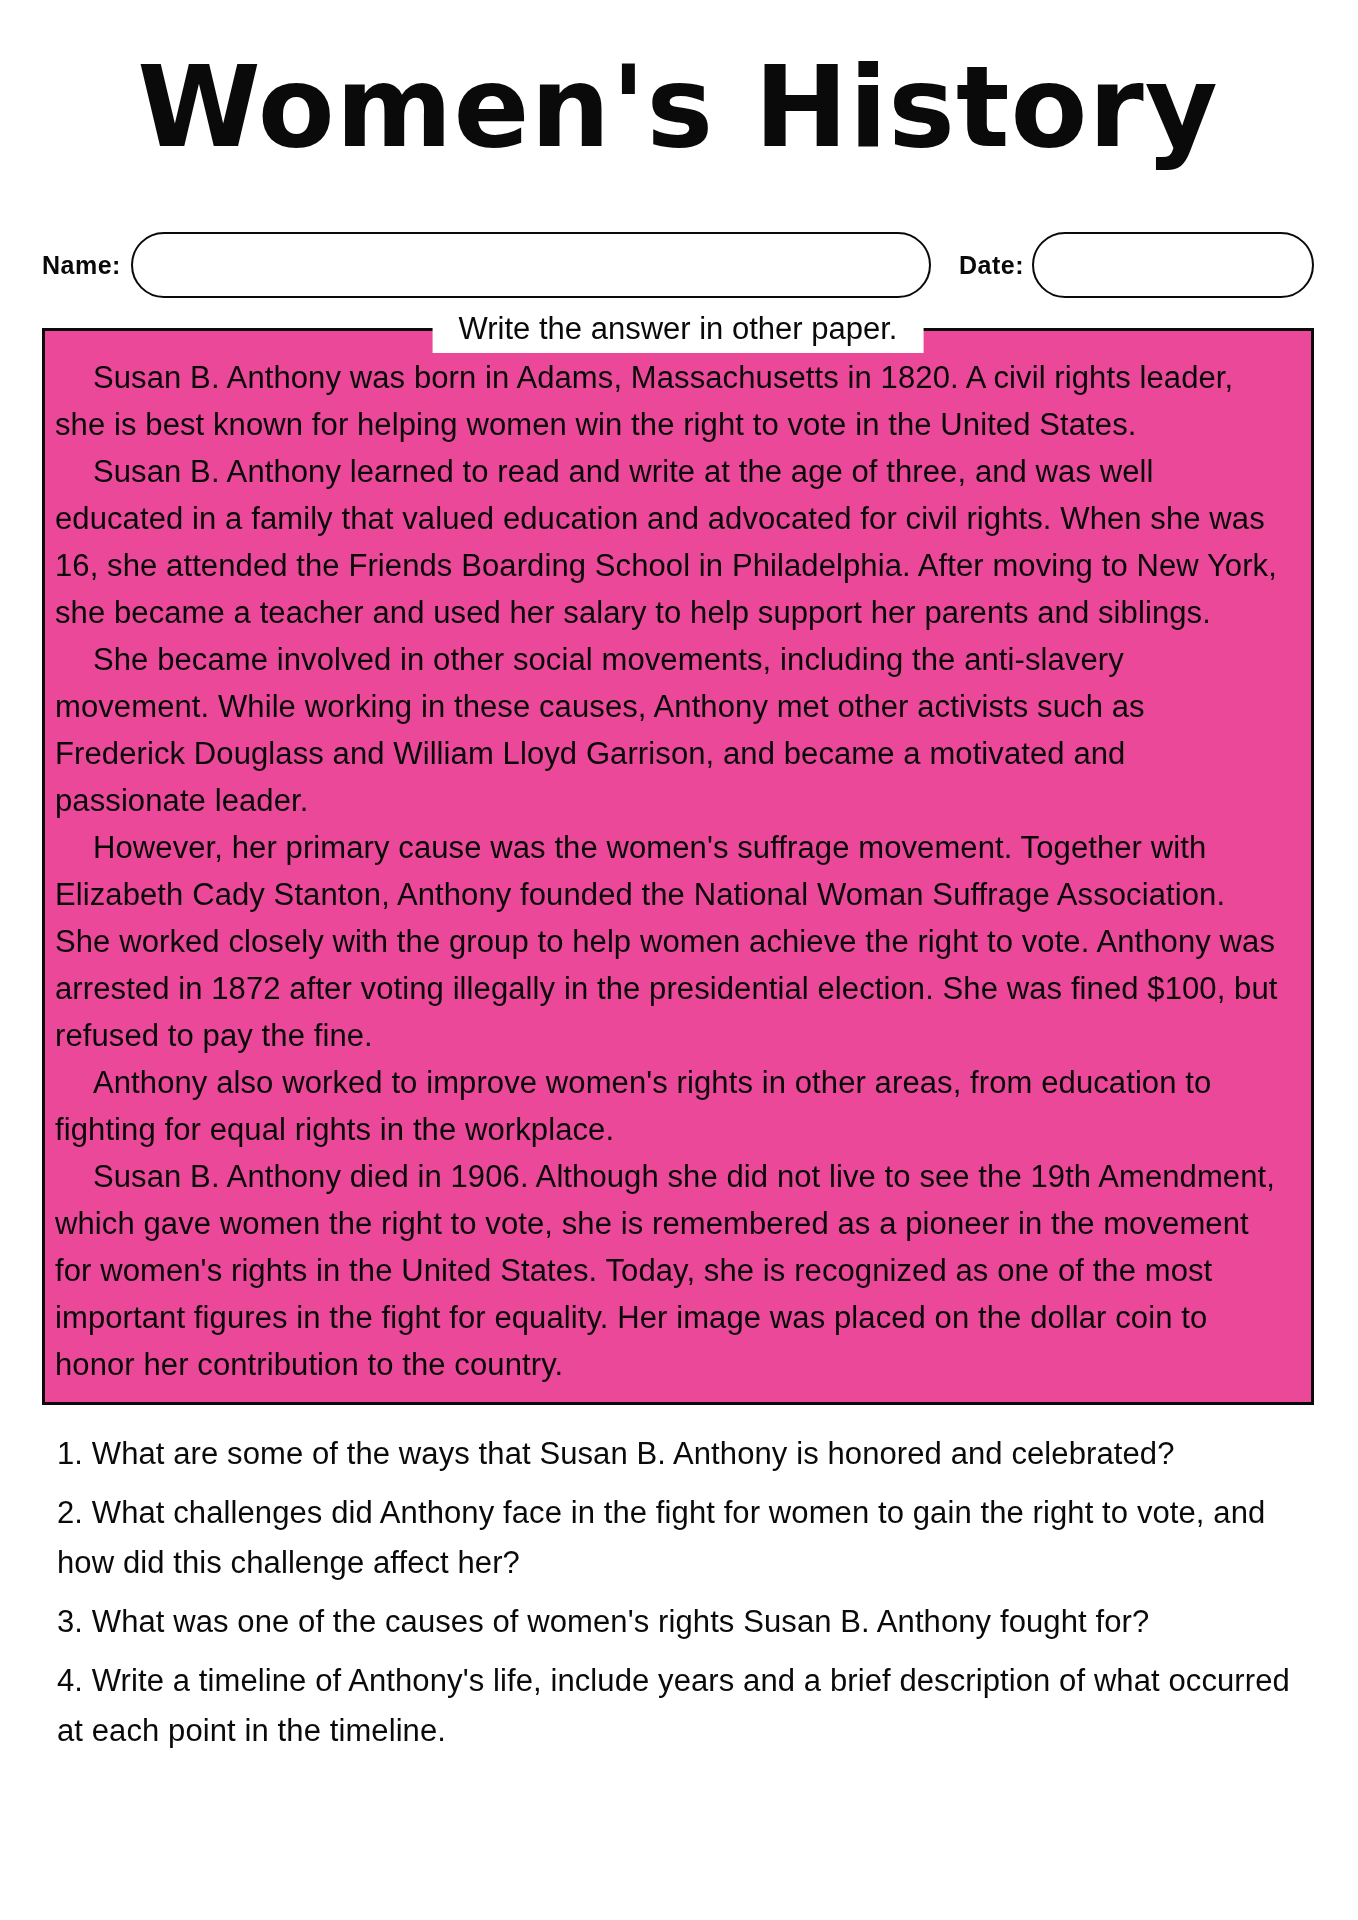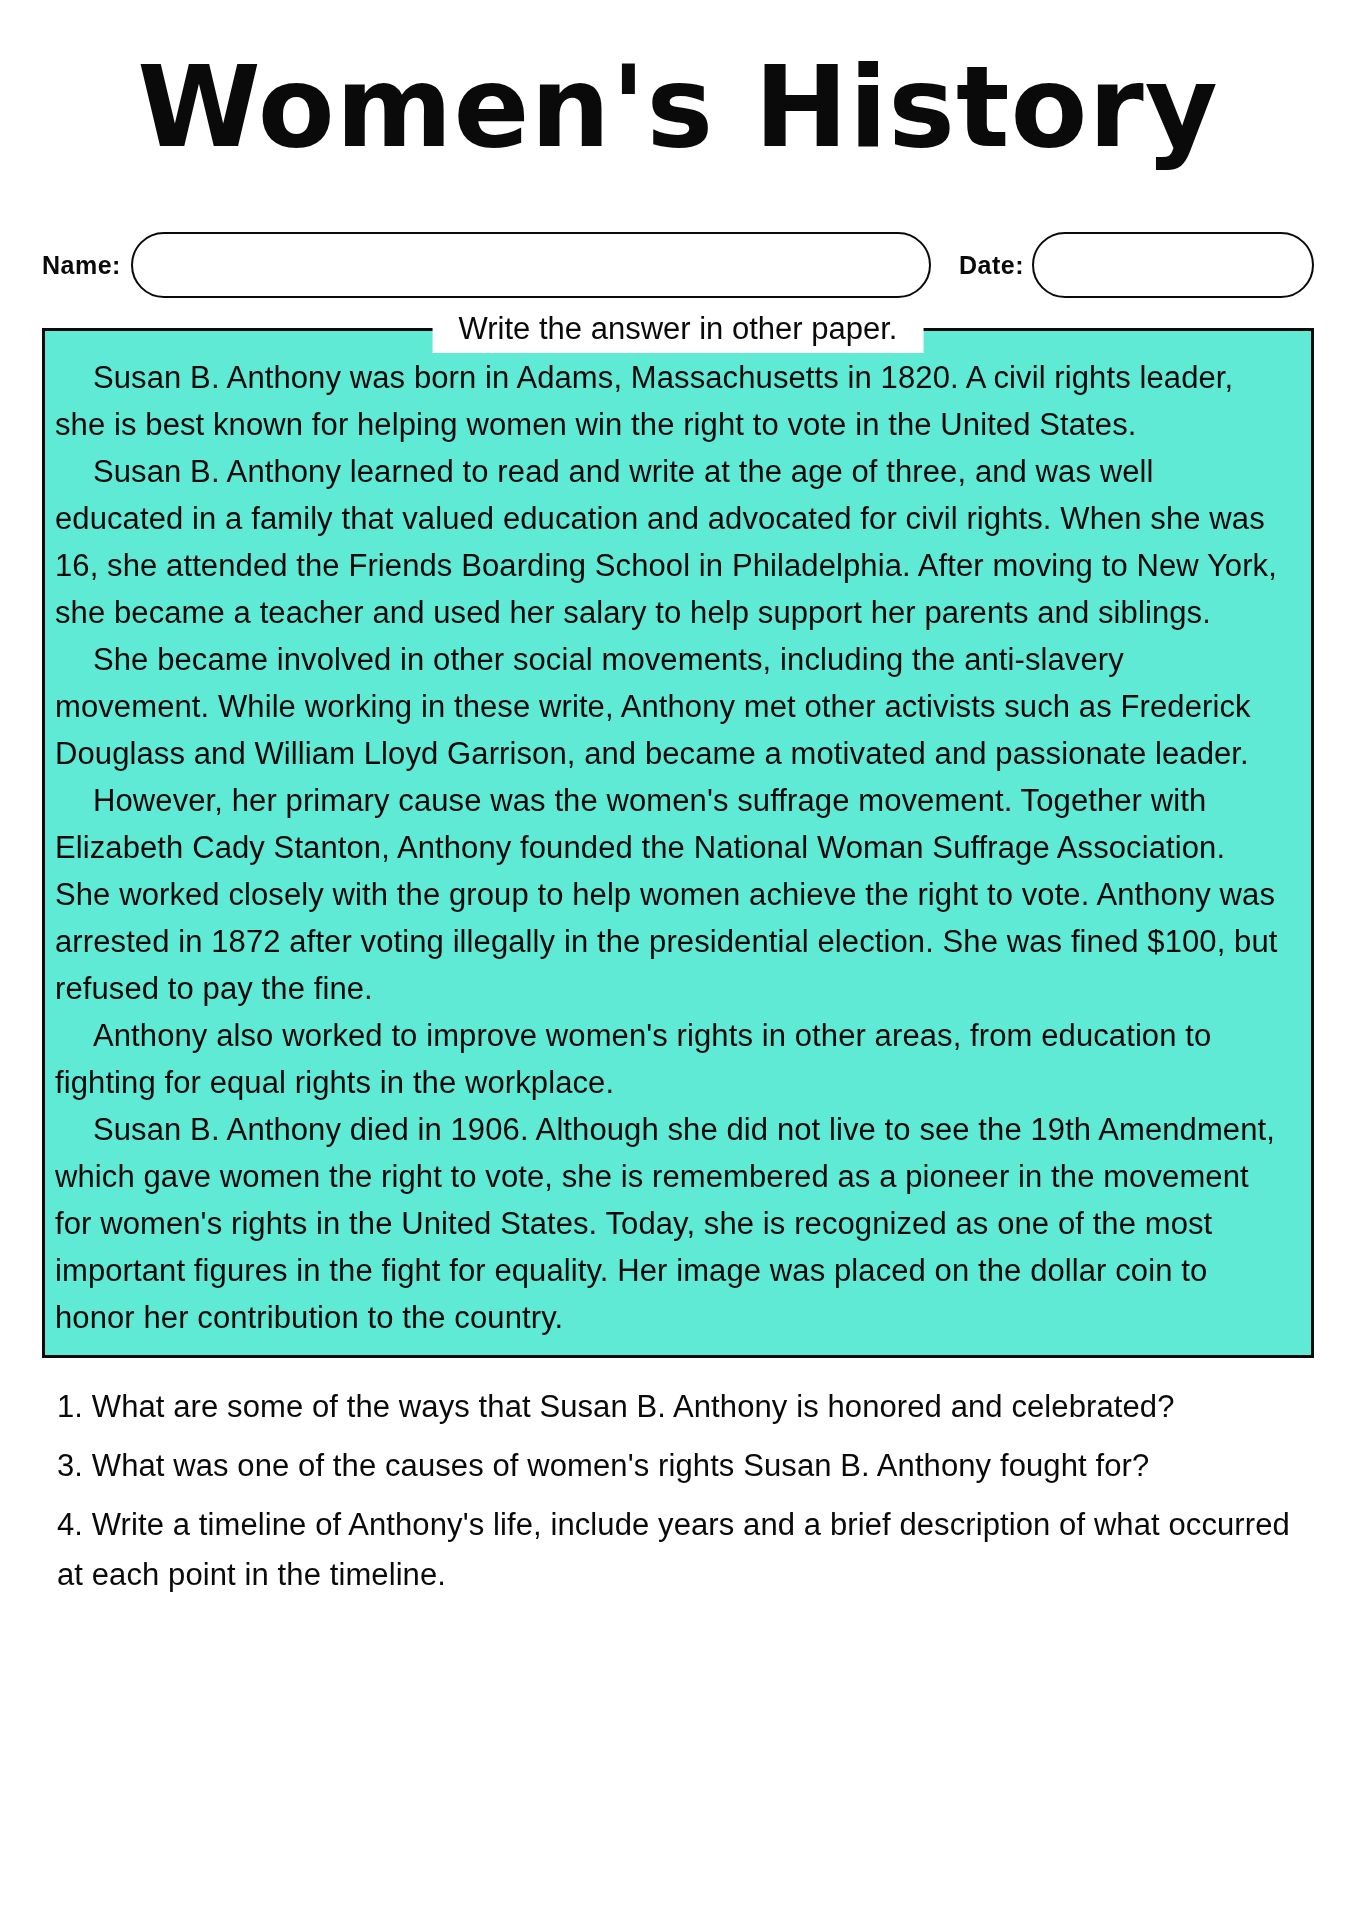--- a/index.html
+++ b/index.html
@@ -49,21 +49,21 @@
   }
   .pill-name { flex: 1 1 auto; margin-left: 10px; }
   .date-label { margin-left: 28px; }
   .pill-date { width: 282px; margin-left: 8px; }
   .passage-box {
     position: relative;
     box-sizing: border-box;
     margin-top: 30px;
     border: 3px solid #0a0a0a;
     padding: 23px 28px 14px 10px;
-    background: #5eead4;
+    background: #ec4899;
   }
   .legend {
     position: absolute;
     top: -26px;
     left: 50%;
     transform: translateX(-50%);
     background: #ffffff;
     padding: 0 26px;
     font-size: 31px;
     line-height: 48px;
@@ -98,25 +98,26 @@
     <span class="field-label">Name:</span>
     <div class="pill pill-name"></div>
     <span class="field-label date-label">Date:</span>
     <div class="pill pill-date"></div>
   </div>
 
   <div class="passage-box">
     <div class="legend">Write the answer in other paper.</div>
     <p class="passage-par">Susan B. Anthony was born in Adams, Massachusetts in 1820. A civil rights leader, she is best known for helping women win the right to vote in the United States.</p>
     <p class="passage-par">Susan B. Anthony learned to read and write at the age of three, and was well educated in a family that valued education and advocated for civil rights. When she was 16, she attended the Friends Boarding School in Philadelphia. After moving to New York, she became a teacher and used her salary to help support her parents and siblings.</p>
-    <p class="passage-par">She became involved in other social movements, including the anti-slavery movement. While working in these write, Anthony met other activists such as Frederick Douglass and William Lloyd Garrison, and became a motivated and passionate leader.</p>
+    <p class="passage-par">She became involved in other social movements, including the anti-slavery movement. While working in these causes, Anthony met other activists such as Frederick Douglass and William Lloyd Garrison, and became a motivated and passionate leader.</p>
     <p class="passage-par">However, her primary cause was the women's suffrage movement. Together with Elizabeth Cady Stanton, Anthony founded the National Woman Suffrage Association. She worked closely with the group to help women achieve the right to vote. Anthony was arrested in 1872 after voting illegally in the presidential election. She was fined $100, but refused to pay the fine.</p>
     <p class="passage-par">Anthony also worked to improve women's rights in other areas, from education to fighting for equal rights in the workplace.</p>
     <p class="passage-par">Susan B. Anthony died in 1906. Although she did not live to see the 19th Amendment, which gave women the right to vote, she is remembered as a pioneer in the movement for women's rights in the United States. Today, she is recognized as one of the most important figures in the fight for equality. Her image was placed on the dollar coin to honor her contribution to the country.</p>
   </div>
 
   <div class="questions">
     <div class="question">1. What are some of the ways that Susan B. Anthony is honored and celebrated?</div>
+    <div class="question">2. What challenges did Anthony face in the fight for women to gain the right to vote, and how did this challenge affect her?</div>
     <div class="question">3. What was one of the causes of women's rights Susan B. Anthony fought for?</div>
     <div class="question">4. Write a timeline of Anthony's life, include years and a brief description of what occurred at each point in the timeline.</div>
   </div>
 
 </div>
 
 </body></html>

